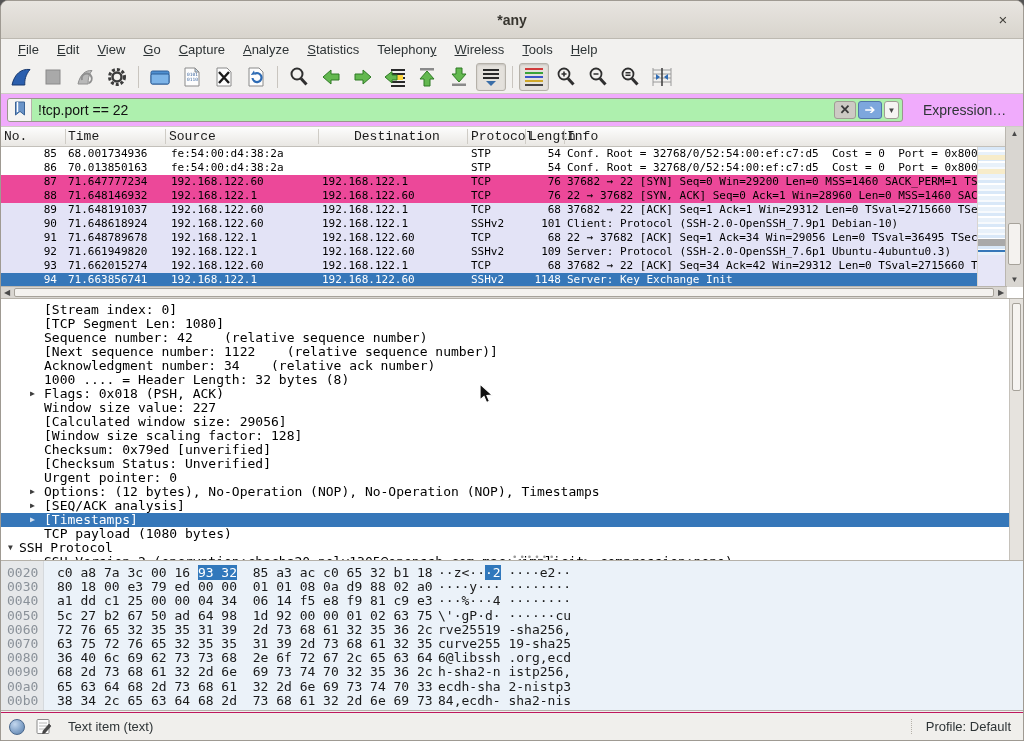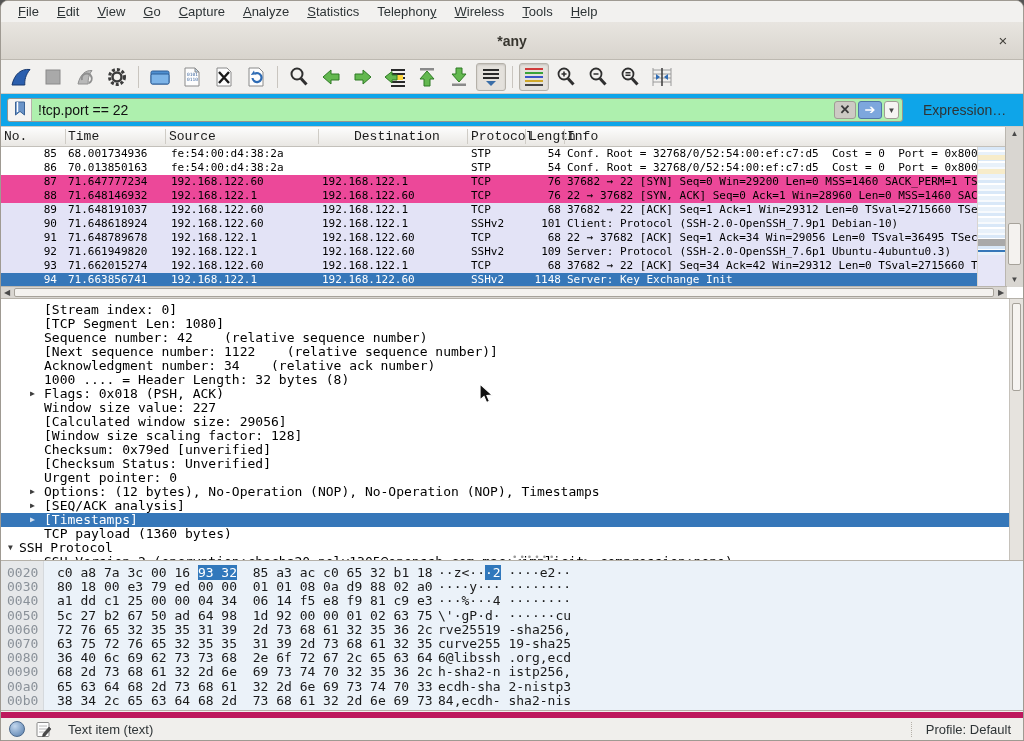--- a/index.html
+++ b/index.html
@@ -18,21 +18,21 @@
   .mi u { text-decoration:underline; }
 
   
   #toolbar { height:34px; background:#f2f1ef; border-bottom:1px solid #cfccc6; display:flex; align-items:center; padding-left:4px; }
   .tbtn { width:30px; height:28px; display:flex; align-items:center; justify-content:center; margin:0 1px; border:1px solid transparent; border-radius:3px; }
   .tbtn.pressed { background:#e4e1dc; border:1px solid #b5b1a9; box-shadow:inset 0 1px 2px rgba(0,0,0,.15); }
   .tsep { width:1px; height:22px; background:#c9c5bf; margin:0 5px; }
   .tbtn svg { display:block; }
 
   
-  #filterbar { height:33px; background:#0ea5e9; border-bottom:1px solid #cfccc6; display:flex; align-items:center; padding:0 6px; }
+  #filterbar { height:33px; background:#f0abfc; border-bottom:1px solid #cfccc6; display:flex; align-items:center; padding:0 6px; }
   #filter-field { display:flex; align-items:center; height:24px; flex:0 0 896px; border:1px solid #9a958d; border-radius:3px; background:#aef0ae; overflow:hidden; }
   #bookmark-btn { width:24px; height:100%; background:#f5f4f2; border-right:1px solid #b6b2aa; display:flex; align-items:center; justify-content:center; }
   #filter-text { flex:1; padding-left:6px; font-size:14px; color:#111; }
   #filter-clear { width:22px; height:18px; margin-right:2px; background:#cdcac4; border:1px solid #a09c94; border-radius:3px; color:#3a3a3a; font-size:13px; line-height:16px; text-align:center; font-weight:bold; }
   #filter-apply { width:24px; height:18px; margin-right:2px; background:#7da7dd; border:1px solid #5276a8; border-radius:3px; color:#fff; font-size:13px; line-height:16px; text-align:center; }
   #filter-drop { width:15px; height:18px; margin-right:3px; background:#f5f4f2; border:1px solid #a09c94; border-radius:3px; font-size:8px; line-height:17px; text-align:center; color:#444; }
   #expression-label { margin-left:20px; color:#2e3436; font-size:14px; }
   #filter-sep2 { width:1px; height:18px; background:#c9c5bf; margin:0 12px; }
 
   
@@ -80,54 +80,54 @@
   
   #hexpane { position:relative; height:150px; background:#ebf2f9; overflow:hidden; font-family:"DejaVu Sans Mono", monospace; font-size:13px; padding-top:5px; border-bottom:1px solid #b5b1a9; }
   #hexpane::before { content:""; position:absolute; left:0; top:0; bottom:0; width:42px; background:#e6e8ea; border-right:1px solid #d5d9dd; }
   .hrow { position:relative; height:14.2px; line-height:14px; white-space:pre; }
   .hrow .off { position:absolute; left:6px; color:#8a9199; }
   .hrow .hex { position:absolute; left:56px; color:#1a1a1a; }
   .hrow .asc { position:absolute; left:437px; color:#1a1a1a; }
   .hl { background:#3178bc; color:#fff; }
 
   
-  #statusbar { position:absolute; left:0; right:0; bottom:0; height:28px; background:#f0efec; border-top:6px solid #be185d; display:flex; align-items:center; }
+  #statusbar { position:absolute; left:0; right:0; bottom:0; height:28px; background:#f0efec; border-top:1px solid #be185d; display:flex; align-items:center; }
   #expert-btn { margin-left:8px; width:16px; height:16px; border-radius:50%; background:radial-gradient(circle at 35% 30%, #c3d7ee, #7fa0c6 60%, #5a7da8); border:1px solid #4a688c; }
   #comment-btn { margin-left:10px; width:17px; height:17px; position:relative; }
   #status-left-text { margin-left:16px; color:#2e3436; }
   #status-right { margin-left:auto; display:flex; align-items:center; height:100%; }
   #status-packets { padding:0 14px; border-left:1px dotted #b5b1a9; color:#2e3436; }
   #status-profile { padding:0 12px 0 14px; border-left:1px dotted #b5b1a9; color:#2e3436; }
 
   
   #cursor { position:absolute; left:478px; top:382px; z-index:50; pointer-events:none; }
 </style>
 </head>
 <body>
 
 <div id="win">
+
+  <div id="titlebar">
+    <div id="title">*any</div>
+    <div id="close-btn">×</div>
+  </div>
 
   <div id="menubar">
       <span class="mi"><u>F</u>ile</span>
       <span class="mi"><u>E</u>dit</span>
       <span class="mi"><u>V</u>iew</span>
       <span class="mi"><u>G</u>o</span>
       <span class="mi"><u>C</u>apture</span>
       <span class="mi"><u>A</u>nalyze</span>
       <span class="mi"><u>S</u>tatistics</span>
       <span class="mi">Telephon<u>y</u></span>
       <span class="mi"><u>W</u>ireless</span>
       <span class="mi"><u>T</u>ools</span>
       <span class="mi"><u>H</u>elp</span>
     </div>
-
-  <div id="titlebar">
-    <div id="title">*any</div>
-    <div id="close-btn">×</div>
-  </div>
 
   <div id="toolbar">
     <div class="tbtn">
         <span>
           <svg width="22" height="22" viewBox="0 0 22 22">
             <path d="M2 19 C4.5 8 11 2.5 20 3.5 C15.5 9 14.5 14 14.8 19 Z" fill="#2b5fae" stroke="#17386e" stroke-width="1"></path>
           </svg>
         </span>
       </div>
     <div class="tbtn">
@@ -391,21 +391,21 @@
         <div class="dline"><span class="arr">▶</span><span>Flags: 0x018 (PSH, ACK)</span></div>
         <div class="dline"><span>Window size value: 227</span></div>
         <div class="dline"><span>[Calculated window size: 29056]</span></div>
         <div class="dline"><span>[Window size scaling factor: 128]</span></div>
         <div class="dline"><span>Checksum: 0x79ed [unverified]</span></div>
         <div class="dline"><span>[Checksum Status: Unverified]</span></div>
         <div class="dline"><span>Urgent pointer: 0</span></div>
         <div class="dline"><span class="arr">▶</span><span>Options: (12 bytes), No-Operation (NOP), No-Operation (NOP), Timestamps</span></div>
         <div class="dline"><span class="arr">▶</span><span>[SEQ/ACK analysis]</span></div>
         <div class="dline sel"><span class="arr">▶</span><span>[Timestamps]</span></div>
-        <div class="dline"><span>TCP payload (1360 bytes)</span></div>
+        <div class="dline"><span>TCP payload (1080 bytes)</span></div>
         <div class="dline l0"><span class="arr">▼</span><span>SSH Protocol</span></div>
         <div class="dline"><span class="arr">▶</span><span>SSH Version 2 (encryption:chacha20-poly1305@openssh.com mac:&lt;implicit&gt; compression:none)</span></div>
       </div>
     <div id="details-vscroll">
       <div id="details-vthumb"></div>
     </div>
     <div id="splitter-dots">••••••</div>
   </div>
 
   <div id="hexpane">

